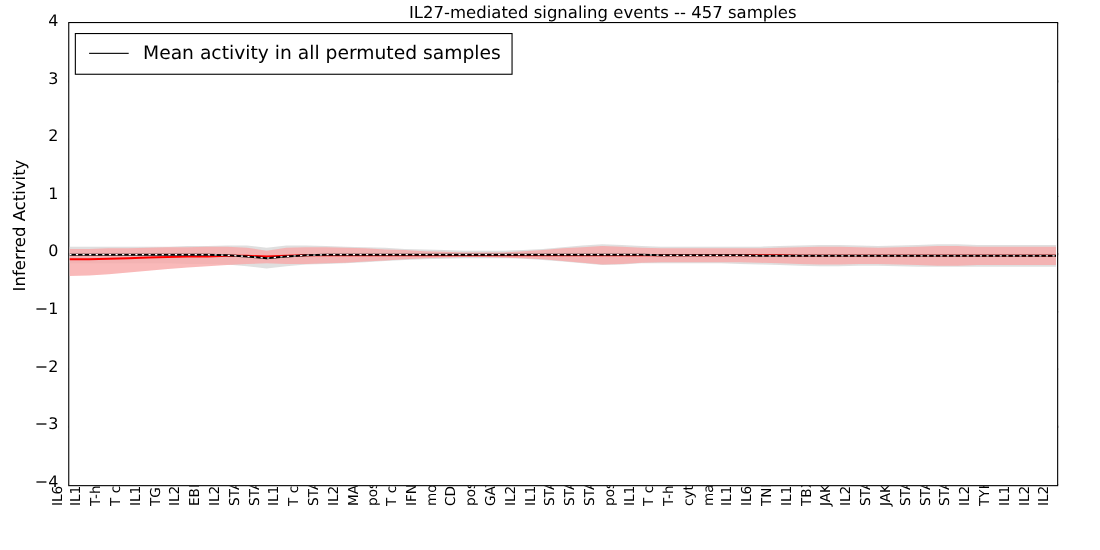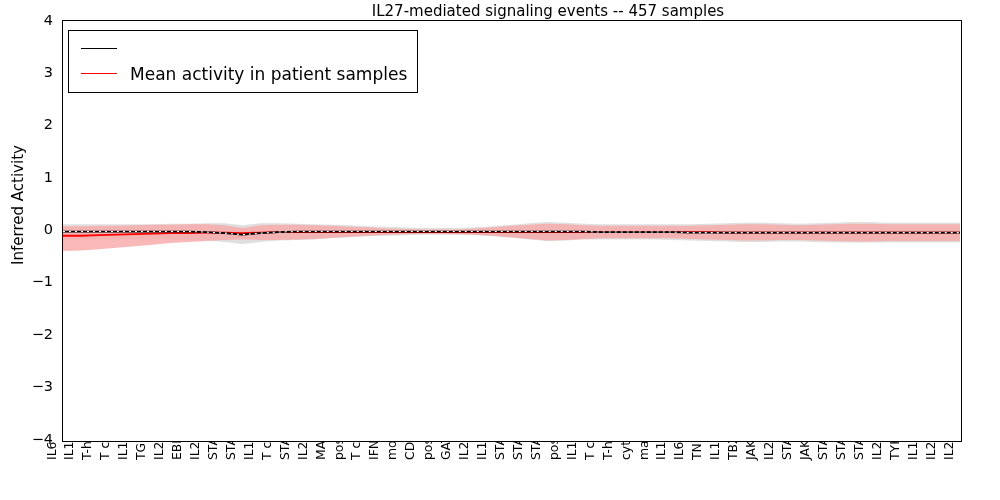--- a/index.html
+++ b/index.html
@@ -255,20 +255,17 @@
         <path d="M0.00,205.31 L17.94,205.31 L35.88,204.79 L53.82,204.79 L71.76,204.26 L89.70,203.74 L107.64,203.74 L125.58,203.22 L143.52,203.22 L161.46,204.26 L179.40,206.88 L197.34,204.26 L215.28,203.74 L233.22,203.74 L251.16,204.26 L269.10,204.79 L287.04,205.83 L304.98,206.36 L322.92,207.41 L340.86,207.93 L358.80,208.45 L376.74,208.45 L394.68,208.45 L412.62,207.41 L430.56,206.36 L448.50,204.79 L466.44,203.74 L484.38,202.69 L502.32,203.22 L520.26,204.26 L538.20,204.79 L556.14,204.79 L574.08,204.79 L592.02,204.79 L609.96,204.79 L627.90,204.79 L645.84,204.26 L663.78,203.74 L681.72,203.22 L699.66,203.22 L717.60,203.74 L735.54,204.26 L753.48,203.74 L771.42,203.22 L789.36,202.69 L807.30,202.69 L825.24,203.22 L843.18,203.22 L861.12,203.22 L879.06,203.22 L897.00,203.22 L897.00,219.98 L879.06,219.98 L861.12,219.98 L843.18,219.98 L825.24,219.98 L807.30,220.50 L789.36,220.50 L771.42,219.98 L753.48,219.45 L735.54,218.93 L717.60,218.93 L699.66,219.45 L681.72,219.45 L663.78,218.93 L645.84,218.40 L627.90,217.88 L609.96,217.36 L592.02,217.36 L574.08,217.36 L556.14,217.36 L538.20,217.36 L520.26,217.88 L502.32,218.93 L484.38,219.45 L466.44,217.88 L448.50,216.31 L430.56,214.74 L412.62,213.69 L394.68,213.17 L376.74,212.64 L358.80,212.64 L340.86,213.17 L322.92,213.69 L304.98,214.74 L287.04,215.78 L269.10,216.83 L251.16,217.88 L233.22,218.40 L215.28,218.93 L197.34,218.93 L179.40,218.40 L161.46,218.93 L143.52,219.98 L125.58,221.02 L107.64,222.07 L89.70,223.64 L71.76,225.21 L53.82,226.78 L35.88,228.35 L17.94,229.40 L0.00,229.93 Z" fill="#f7a8a8" fill-opacity="0.8" stroke="none"></path>
         <path d="M0.00,214.74 L17.94,214.74 L35.88,214.21 L53.82,213.69 L71.76,213.17 L89.70,212.64 L107.64,212.12 L125.58,212.12 L143.52,211.59 L161.46,211.59 L179.40,212.12 L197.34,211.59 L215.28,211.07 L233.22,211.07 L251.16,211.07 L269.10,211.07 L287.04,211.07 L304.98,211.07 L322.92,211.07 L340.86,211.07 L358.80,211.07 L376.74,211.07 L394.68,211.07 L412.62,211.07 L430.56,211.07 L448.50,211.07 L466.44,211.07 L484.38,211.07 L502.32,211.07 L520.26,211.07 L538.20,211.07 L556.14,211.07 L574.08,211.07 L592.02,211.07 L609.96,211.07 L627.90,211.07 L645.84,211.07 L663.78,211.59 L681.72,211.59 L699.66,211.59 L717.60,211.59 L735.54,211.59 L753.48,211.59 L771.42,211.59 L789.36,211.59 L807.30,211.59 L825.24,211.59 L843.18,211.59 L861.12,211.59 L879.06,211.59 L897.00,211.59 " fill="none" stroke="#ff0000" stroke-width="1.8"></path>
         <path d="M0.00,210.55 L17.94,210.55 L35.88,210.55 L53.82,210.55 L71.76,210.55 L89.70,210.55 L107.64,210.55 L125.58,210.55 L143.52,211.07 L161.46,212.12 L179.40,213.69 L197.34,212.12 L215.28,211.07 L233.22,210.55 L251.16,210.55 L269.10,210.55 L287.04,210.55 L304.98,210.55 L322.92,210.55 L340.86,210.55 L358.80,210.55 L376.74,210.55 L394.68,210.55 L412.62,210.55 L430.56,210.55 L448.50,210.55 L466.44,210.55 L484.38,210.55 L502.32,210.55 L520.26,210.55 L538.20,211.07 L556.14,211.07 L574.08,211.07 L592.02,211.07 L609.96,211.07 L627.90,211.59 L645.84,211.59 L663.78,211.59 L681.72,211.59 L699.66,211.59 L717.60,211.59 L735.54,211.59 L753.48,211.59 L771.42,211.59 L789.36,211.59 L807.30,211.59 L825.24,211.59 L843.18,211.59 L861.12,211.59 L879.06,211.59 L897.00,211.59 " fill="none" stroke="#000000" stroke-width="1.8"></path>
         <path d="M0.00,210.55 L17.94,210.55 L35.88,210.55 L53.82,210.55 L71.76,210.55 L89.70,210.55 L107.64,210.55 L125.58,210.55 L143.52,211.07 L161.46,212.12 L179.40,213.69 L197.34,212.12 L215.28,211.07 L233.22,210.55 L251.16,210.55 L269.10,210.55 L287.04,210.55 L304.98,210.55 L322.92,210.55 L340.86,210.55 L358.80,210.55 L376.74,210.55 L394.68,210.55 L412.62,210.55 L430.56,210.55 L448.50,210.55 L466.44,210.55 L484.38,210.55 L502.32,210.55 L520.26,210.55 L538.20,211.07 L556.14,211.07 L574.08,211.07 L592.02,211.07 L609.96,211.07 L627.90,211.59 L645.84,211.59 L663.78,211.59 L681.72,211.59 L699.66,211.59 L717.60,211.59 L735.54,211.59 L753.48,211.59 L771.42,211.59 L789.36,211.59 L807.30,211.59 L825.24,211.59 L843.18,211.59 L861.12,211.59 L879.06,211.59 L897.00,211.59 " fill="none" stroke="#ffffff" stroke-width="1.1" stroke-dasharray="2,4"></path>
       </svg>
   </div>
 
   <div id="legend-box">
     <div class="legend-row">
       <span class="legend-swatch" style="border-top-color: rgb(0, 0, 0);"></span>
-    </div>
-    <div class="legend-row">
-      <span class="legend-swatch" style="border-top-color: rgb(255, 0, 0);"></span>
-      <span class="legend-text">Mean activity in patient samples</span>
+      <span class="legend-text">Mean activity in all permuted samples</span>
     </div>
   </div>
 
 </div>
 
 </body></html>

